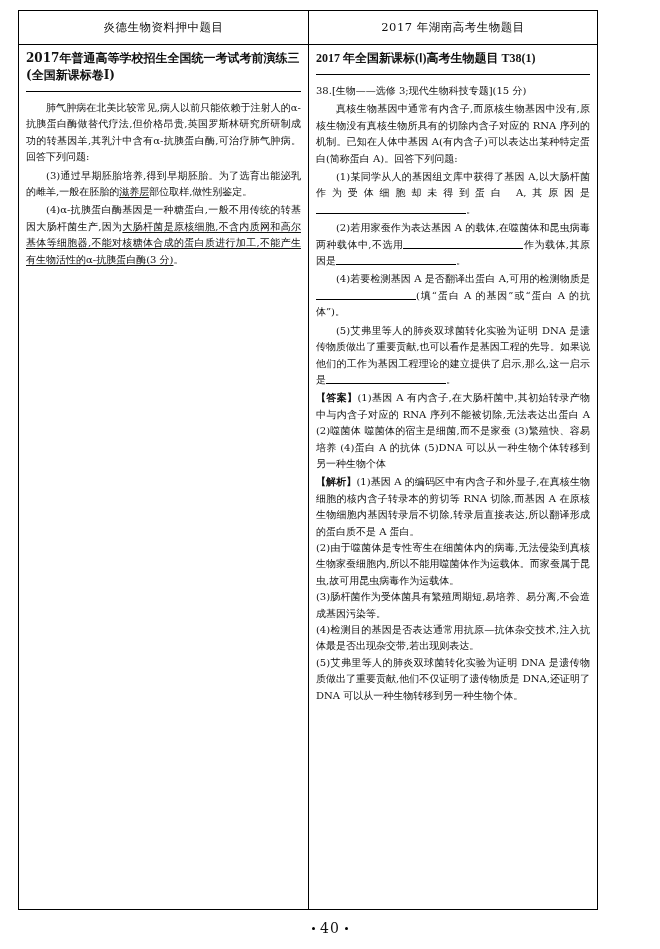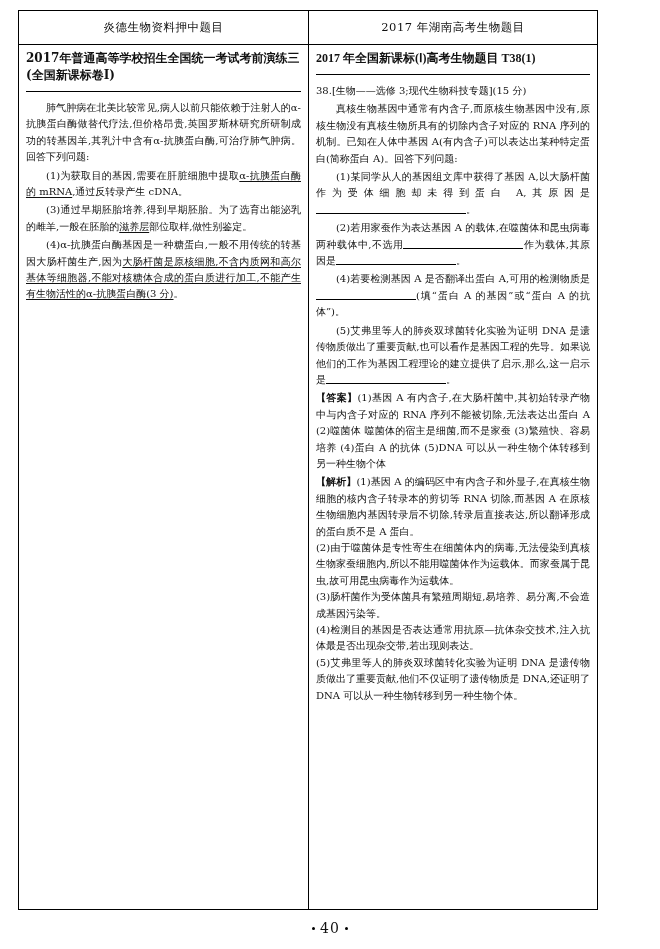--- a/index.html
+++ b/index.html
@@ -151,21 +151,20 @@
     </div>
 
     <div class="body-row">
 
       <div class="col col-left">
         <div class="src-title">2017年普通高等学校招生全国统一考试考前演练三 (全国新课标卷Ⅰ)</div>
 
 
         <p class="indent2 section"><span>肺气肿病在北美比较常见,病人以前只能依赖于注射人的α-抗胰蛋白酶做替代疗法,但价格昂贵,英国罗斯林研究所研制成功的转基因羊,其乳汁中含有α-抗胰蛋白酶,可治疗肺气肿病。回答下列问题:</span></p>
 
-        <p class="indent2 section">(1)为获取目的基因,需要在肝脏细胞中提取<span class="u">α-抗胰蛋白酶的 mRNA</span>,通过反转录产生 cDNA。</p>
 
 
         <p class="indent2 section">(3)通过早期胚胎培养,得到早期胚胎。为了选育出能泌乳的雌羊,一般在胚胎的<span class="u">滋养层</span>部位取样,做性别鉴定。</p>
 
         <p class="indent2 section">(4)α-抗胰蛋白酶基因是一种糖蛋白,一般不用传统的转基因大肠杆菌生产,因为<span class="u">大肠杆菌是原核细胞,不含内质网和高尔基体等细胞器,不能对核糖体合成的蛋白质进行加工,不能产生有生物活性的α-抗胰蛋白酶(3 分)</span>。</p>
       </div>
 
       <div class="col col-right">
         <div class="src-title right">2017 年全国新课标(Ⅰ)高考生物题目 T38(1)</div>
 

